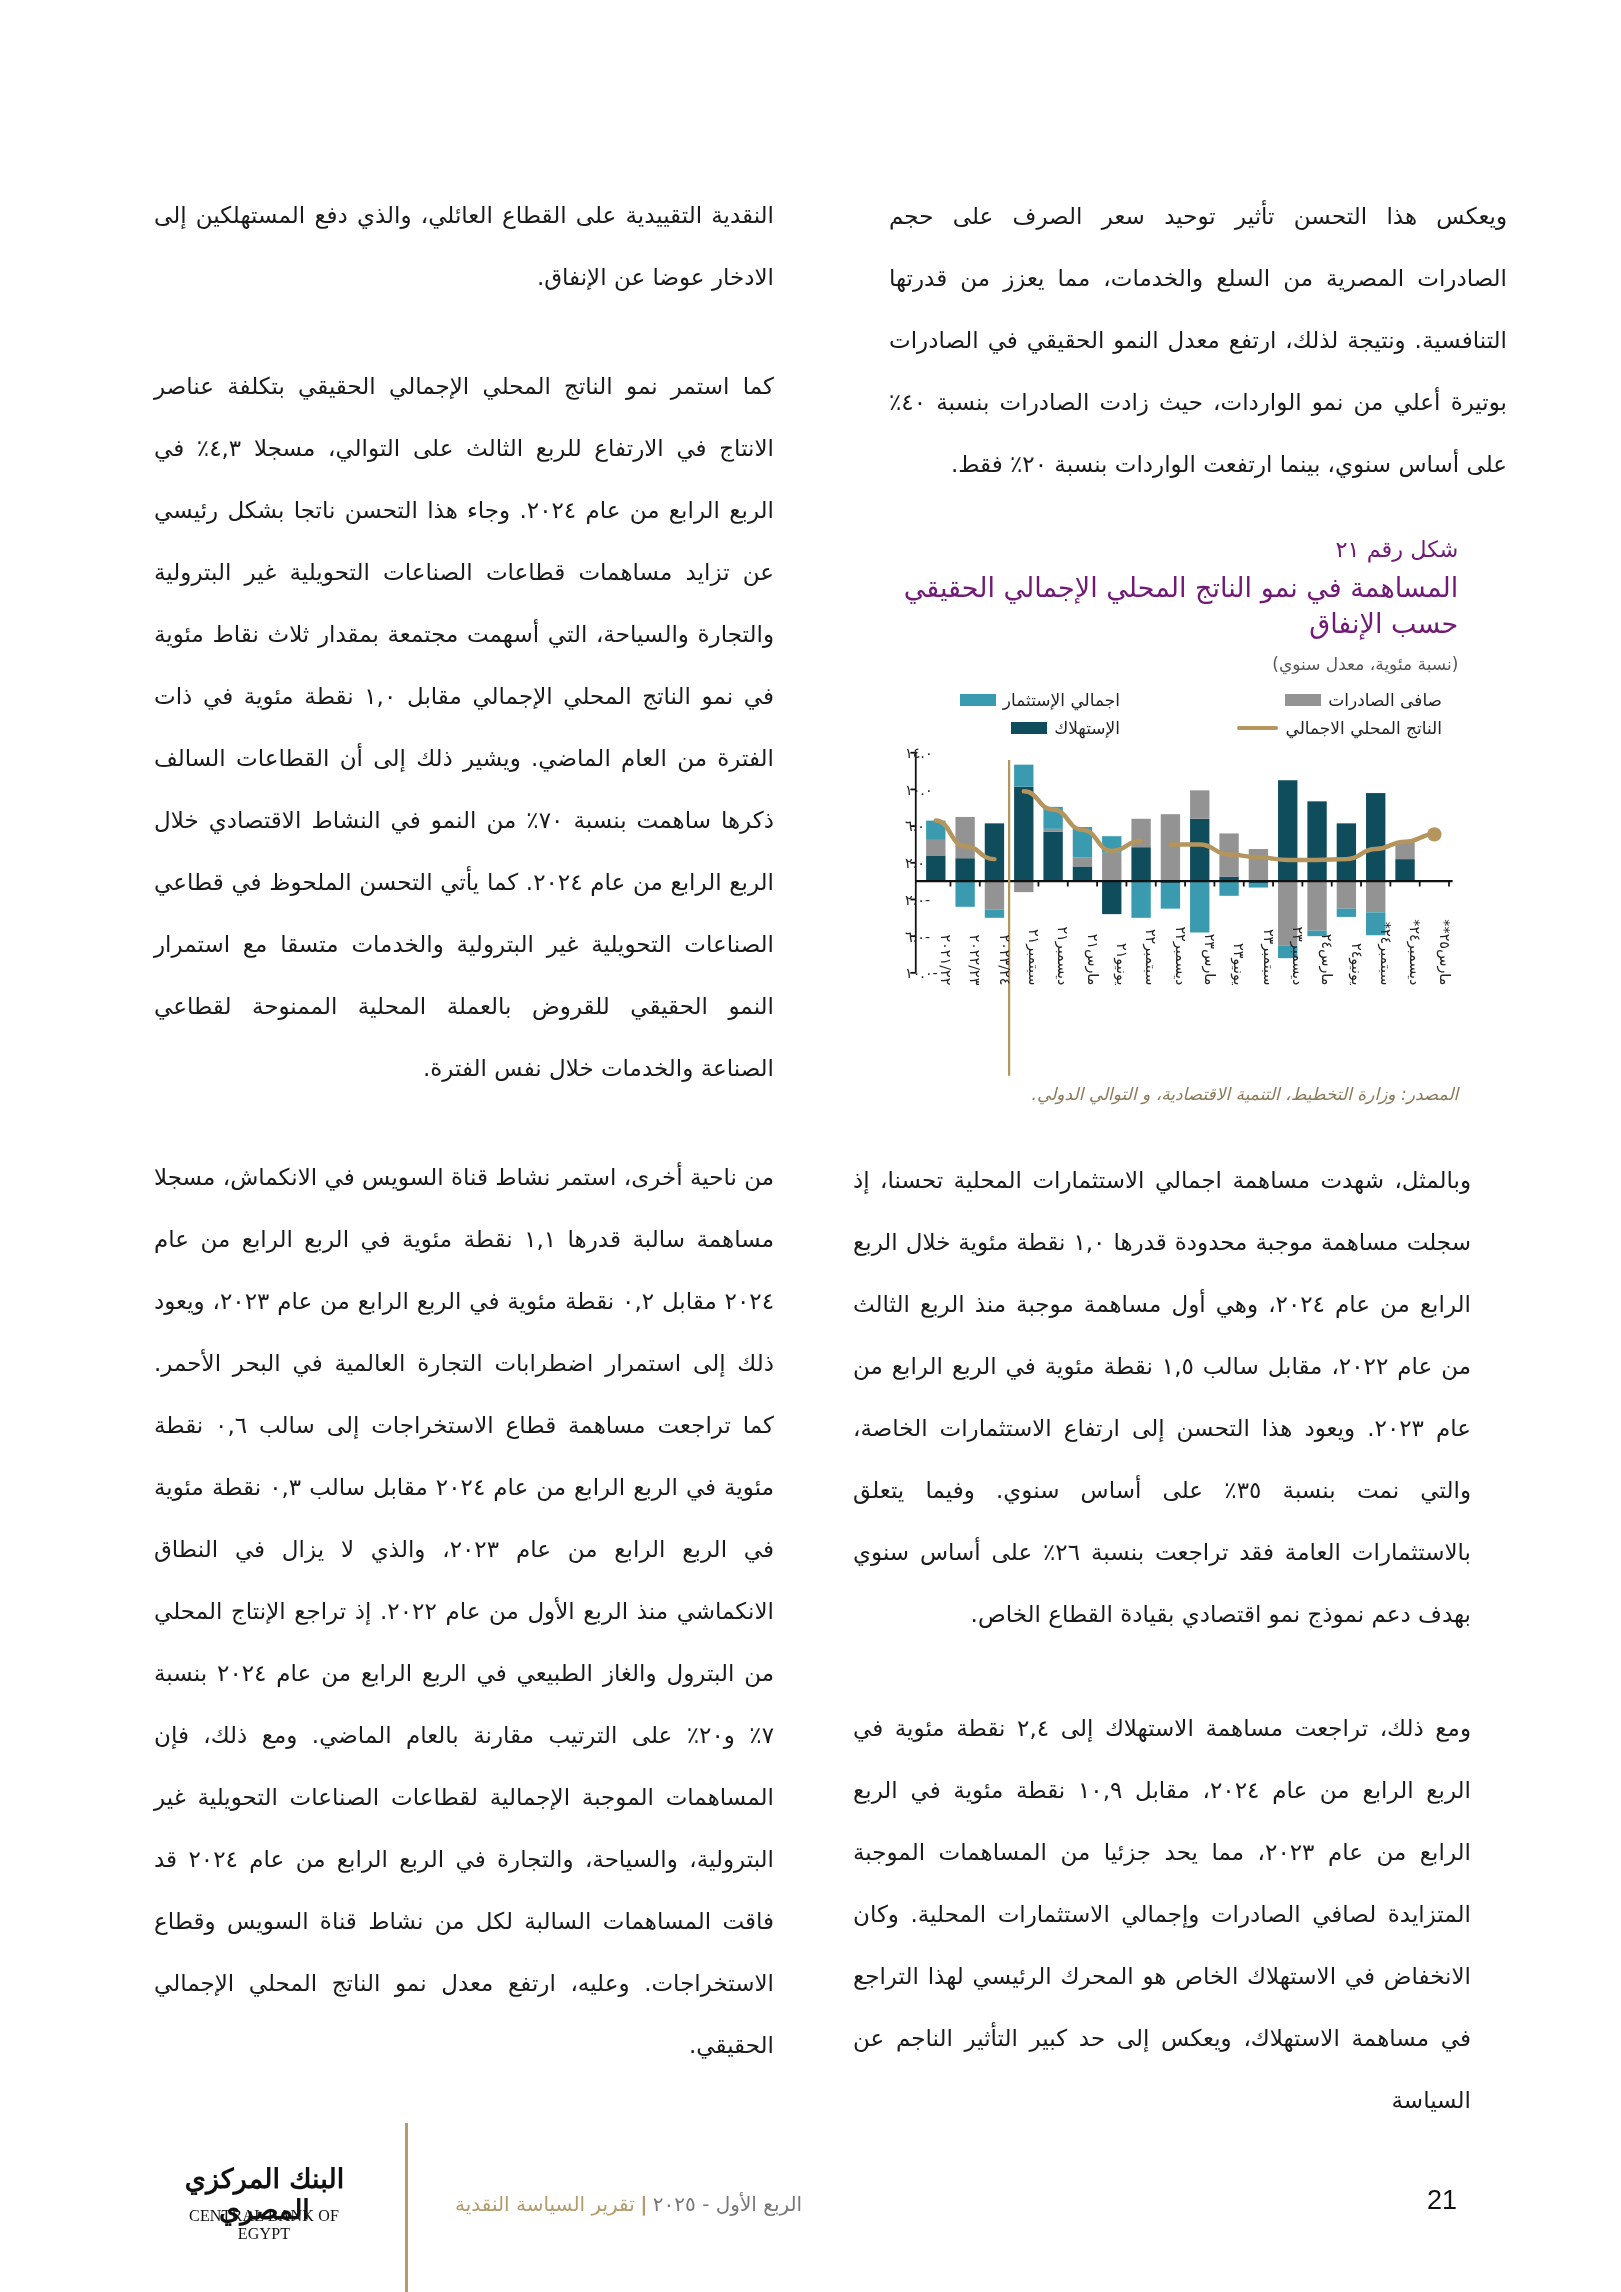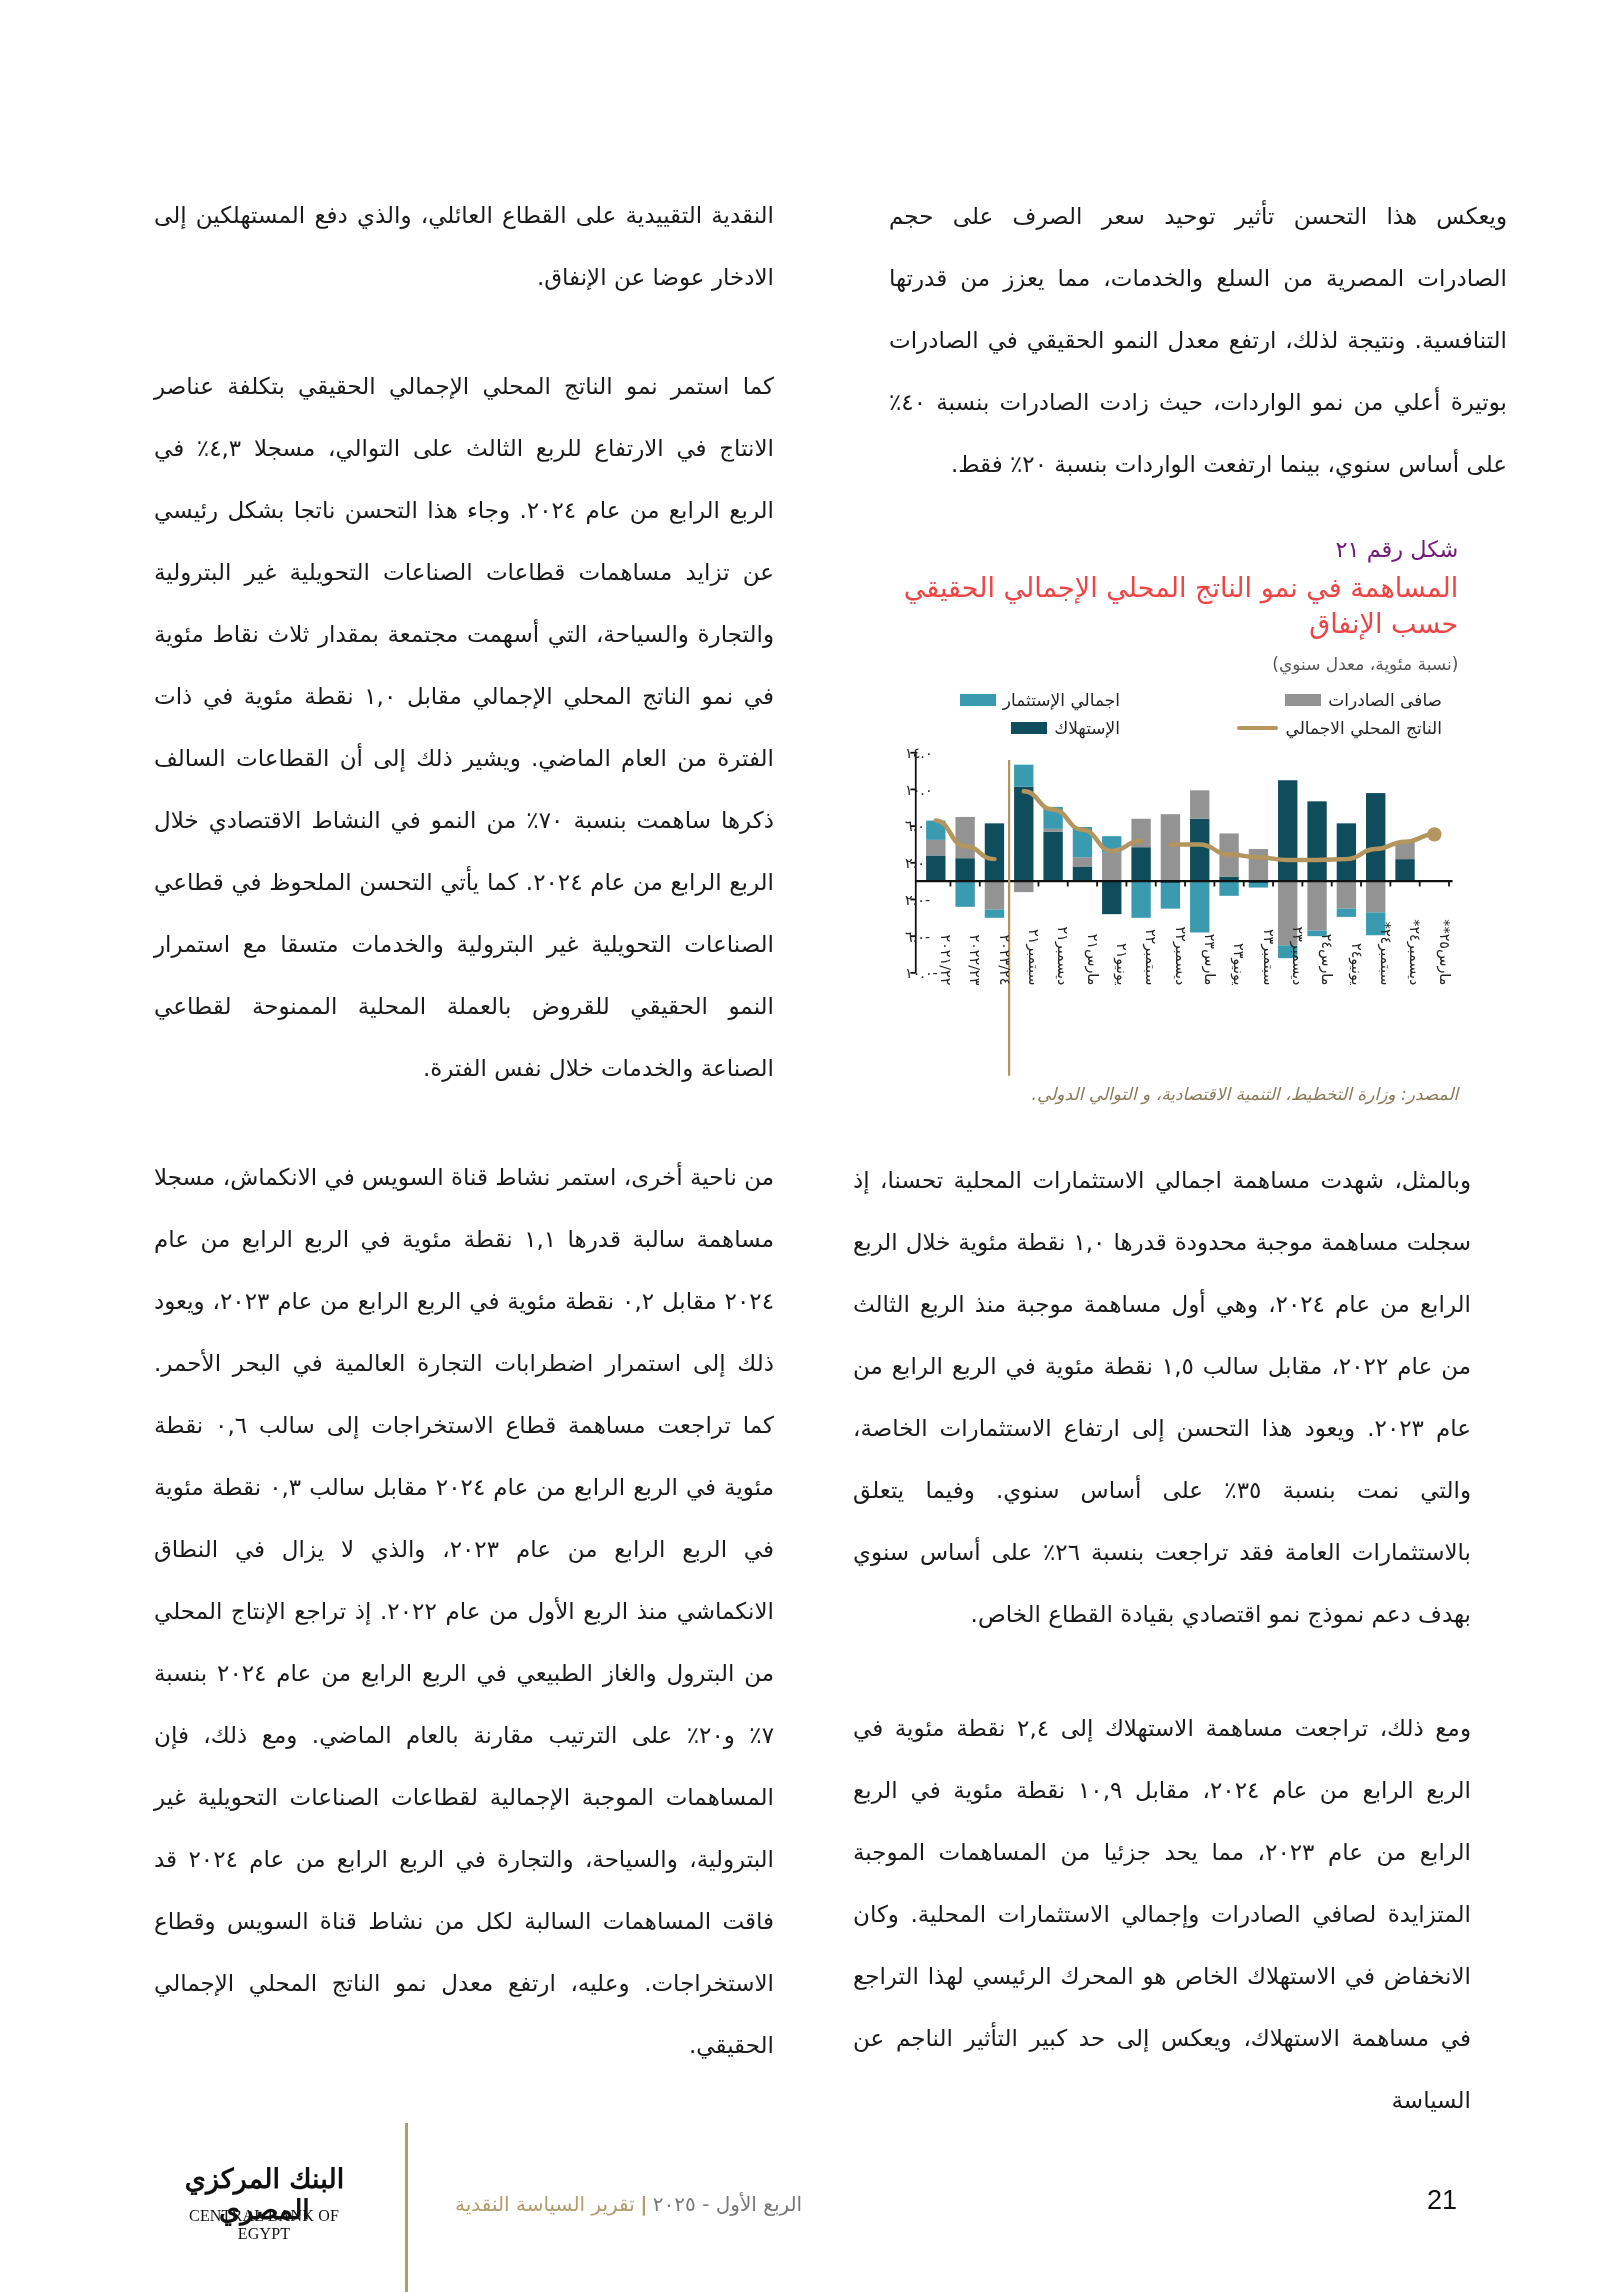--- a/index.html
+++ b/index.html
@@ -11,21 +11,21 @@
   #col-left { left: 154px; width: 620px; top: 184px; }
   #para-r1 { position: absolute; left: 853px; width: 618px; top: 185px; margin-left: 36px; }
   #para-r2 { position: absolute; left: 853px; width: 618px; top: 1149px; }
   #para-r3 { position: absolute; left: 853px; width: 618px; top: 1697px; }
   .gap { height: 47px; }
 
   
   #figure { position: absolute; left: 851px; top: 536px; width: 627px; height: 573px; direction: rtl; }
   .fig-num { position: absolute; right: 19.7px; top: 0; font-size: 22.4px; color: #701a75; }
   .fig-title { position: absolute; right: 19.7px; top: 34px; width: 573px; text-align: right;
-               font-size: 27px; line-height: 36px; color: #ef4444; }
+               font-size: 27px; line-height: 36px; color: #701a75; }
   .fig-unit { position: absolute; right: 19.7px; top: 118px; font-size: 17px; color: #555; }
   .legend { position: absolute; top: 154px; font-size: 17px; color: #222; display: flex; align-items: center; gap: 7.2px; }
   .legend .sw { width: 36px; height: 12.5px; display: inline-block; }
   .legend .ln { width: 41px; height: 4.5px; border-radius: 2.7px; display: inline-block; }
   #chart-svg { position: absolute; left: 0; top: 206px; }
   .fig-source { position: absolute; right: 19.7px; top: 548px; font-size: 17px; font-style: italic; color: #8a7a5a; }
 
   
   #footer-divider { position: absolute; left: 405px; top: 2123px; width: 2.7px; height: 170px; background: #b39b6b; }
   #footer-logo-ar { position: absolute; left: 166px; top: 2163px; width: 197px; text-align: center; font-family: "DejaVu Serif", serif; font-size: 27px; font-weight: bold; direction: rtl; color: #111; }

